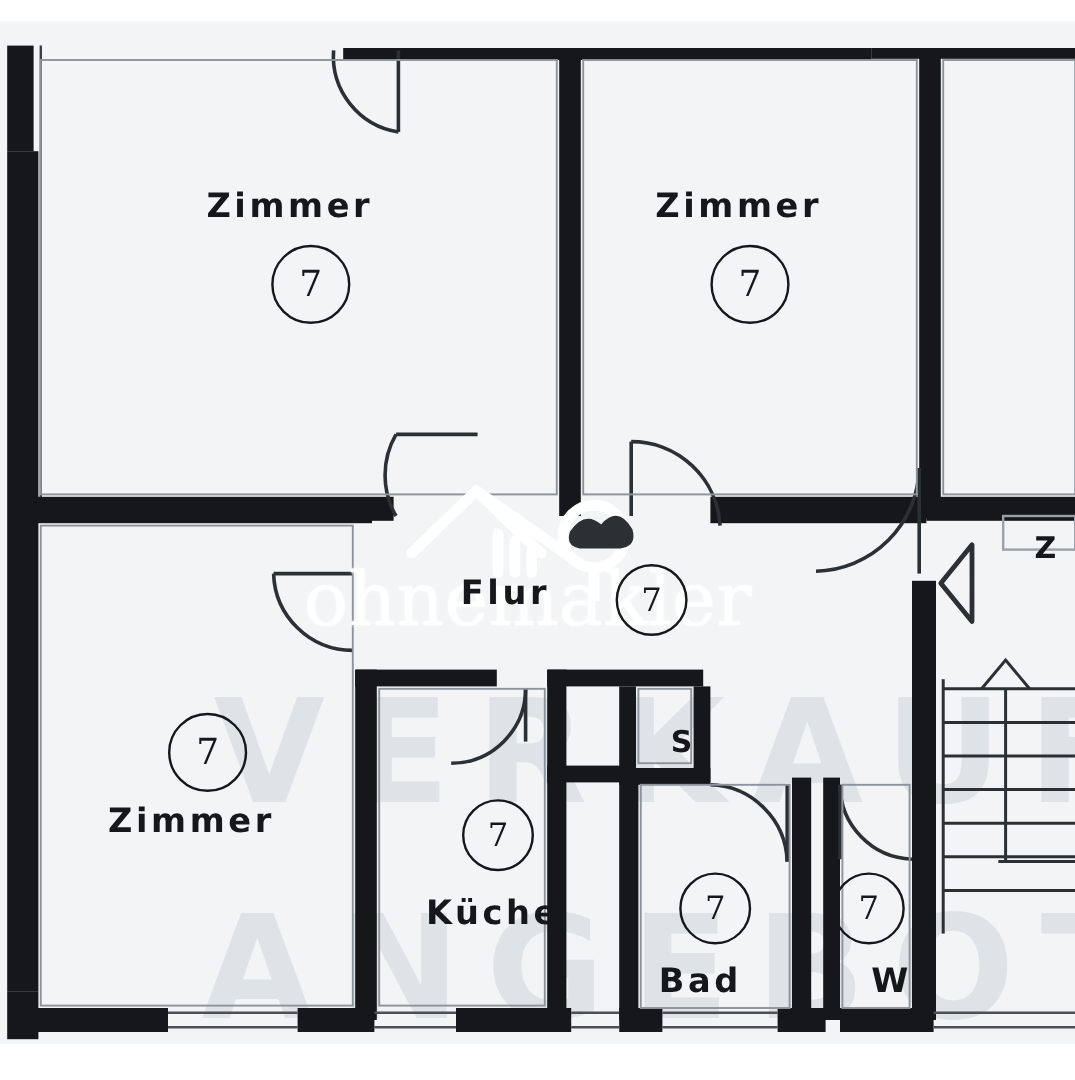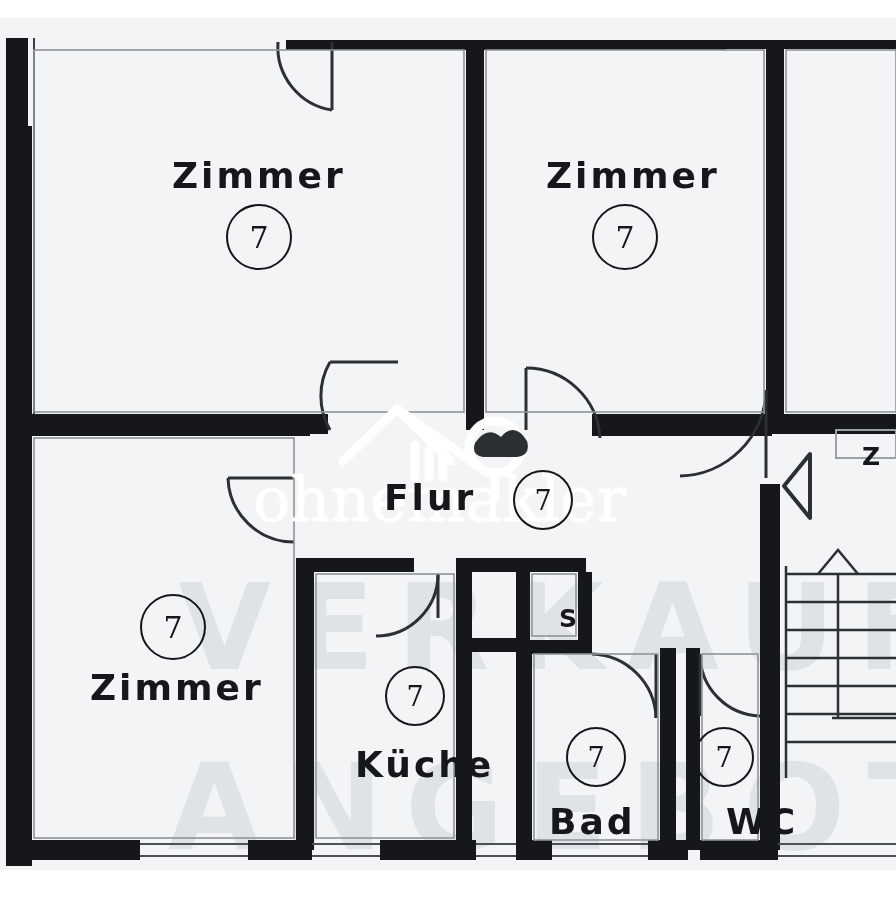--- a/index.html
+++ b/index.html
@@ -26,21 +26,21 @@
   .lbl{
     position:absolute;
     color:#15171a;
     font-family:"DejaVu Sans", sans-serif;
     font-weight:600;
     white-space:nowrap;
     letter-spacing:3px;
     line-height:1;
     user-select:none;
   }
-  .lbl.room{font-size:36px;}
+  .lbl.room{font-size:28px;}
   .lbl.small{font-size:25px;letter-spacing:1px;}
   .num{
     position:absolute;
     width:62px;height:62px;
     border:2px solid #15171a;
     border-radius:50%;
     display:flex;align-items:center;justify-content:center;
     font-family:"DejaVu Serif", serif;
     font-size:30px;color:#15171a;
     background:transparent;

